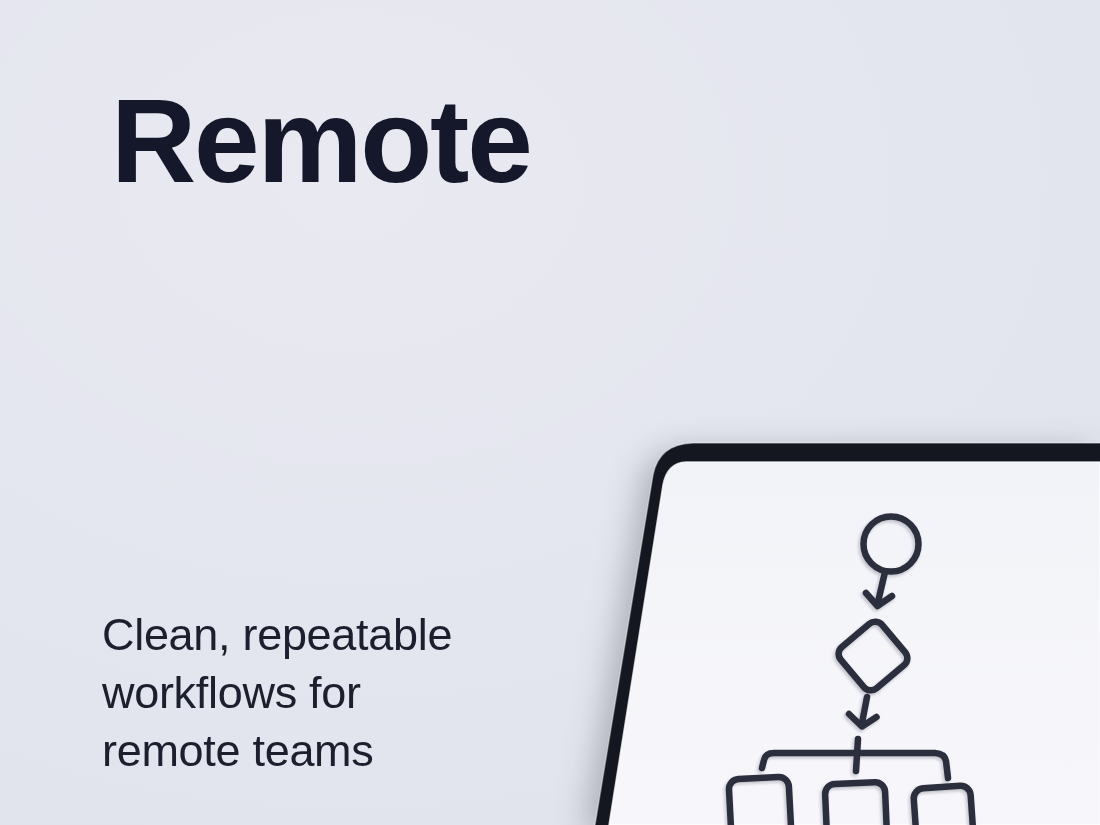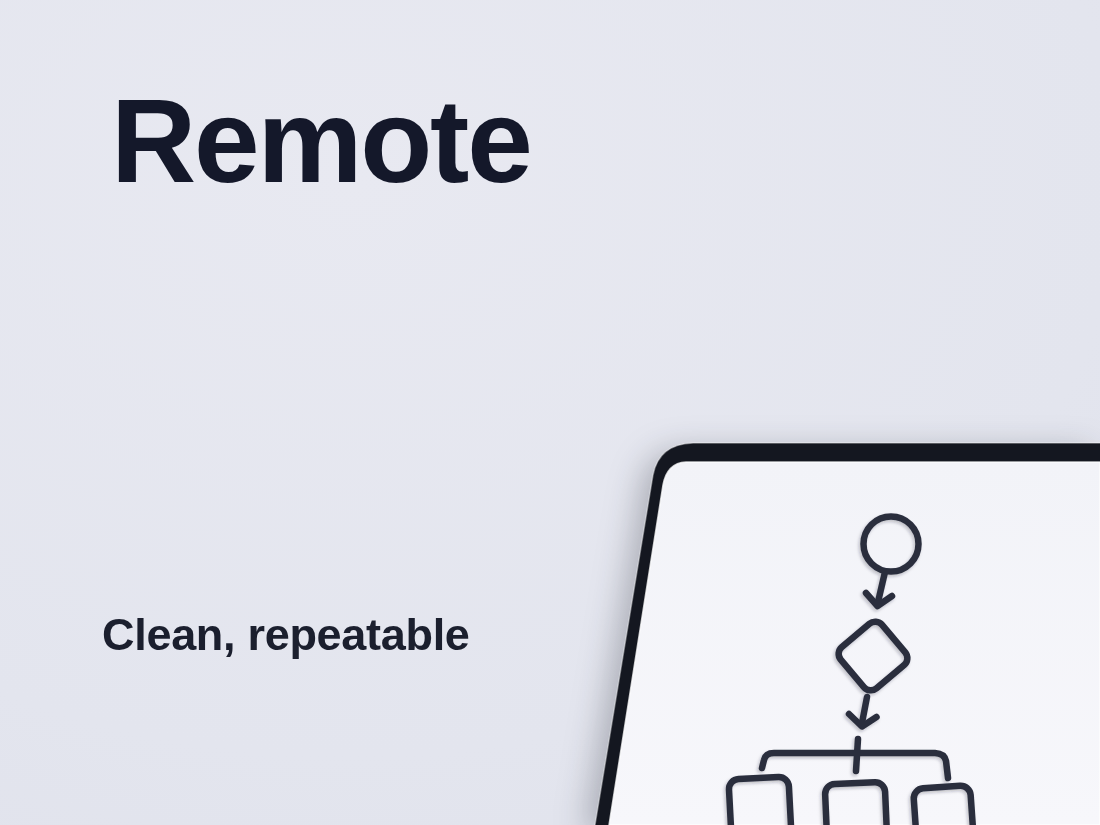--- a/index.html
+++ b/index.html
@@ -30,21 +30,21 @@
     color: var(--c-title, #14182a);
   }
   .title .line { display: block; }
   .subtitle {
     position: absolute;
     left: 102px;
     top: 606px;
     margin: 0;
     font-size: 45px;
     line-height: 58px;
-    font-weight: 700;
+    font-weight: 400;
     letter-spacing: -0.3px;
     color: var(--c-subtitle, #1b1f2e);
   }
   .subtitle .line { display: block; }
   .device {
     position: absolute;
     right: 0;
     bottom: 0;
     width: 540px;
     height: 395px;
@@ -64,20 +64,22 @@
 <body>
 
 <div class="page">
 
   <h1 class="title">
     <span class="line">Remote</span>
   </h1>
 
   <p class="subtitle">
     <span class="line">Clean, repeatable</span>
+    <span class="line">workflows for</span>
+    <span class="line">remote teams</span>
   </p>
 
   <div class="device">
     <svg viewBox="0 0 540 395" xmlns="http://www.w3.org/2000/svg">
       <defs>
         <linearGradient id="screenGrad" x1="0" y1="0" x2="0" y2="1">
           <stop offset="0" stop-color="#f2f3f8"></stop>
           <stop offset="1" stop-color="#f7f7fb"></stop>
         </linearGradient>
         <filter id="fcShadow" x="-25%" y="-25%" width="150%" height="150%">

